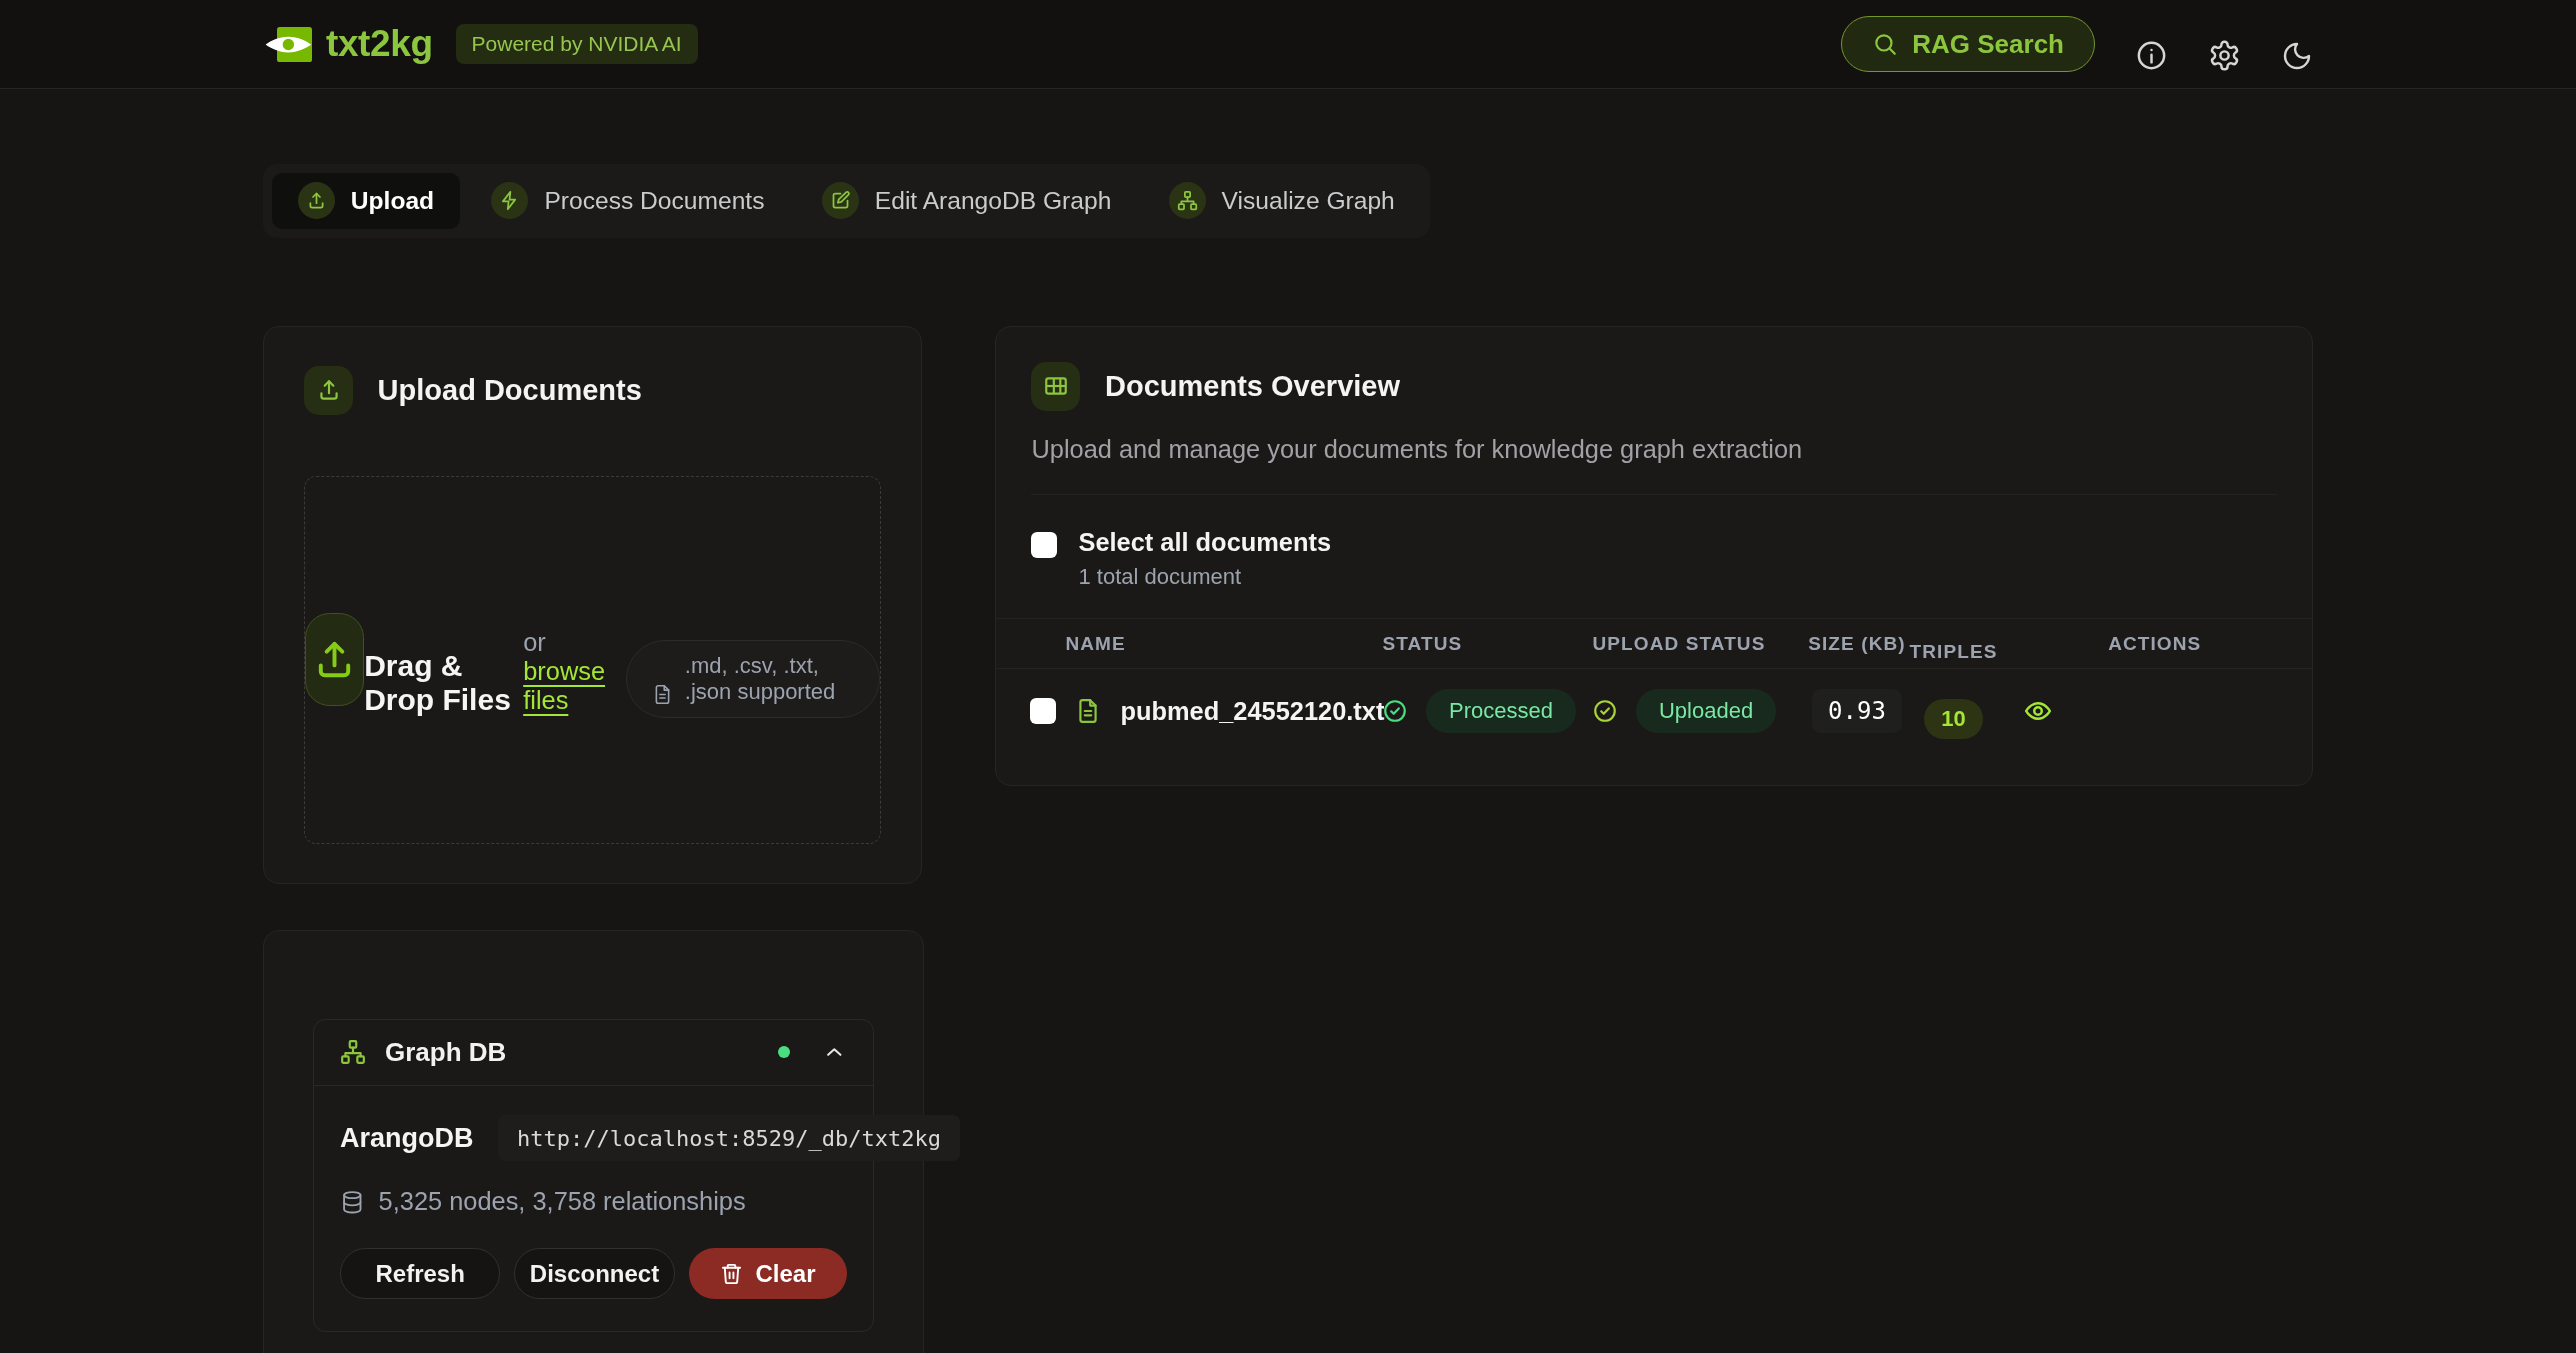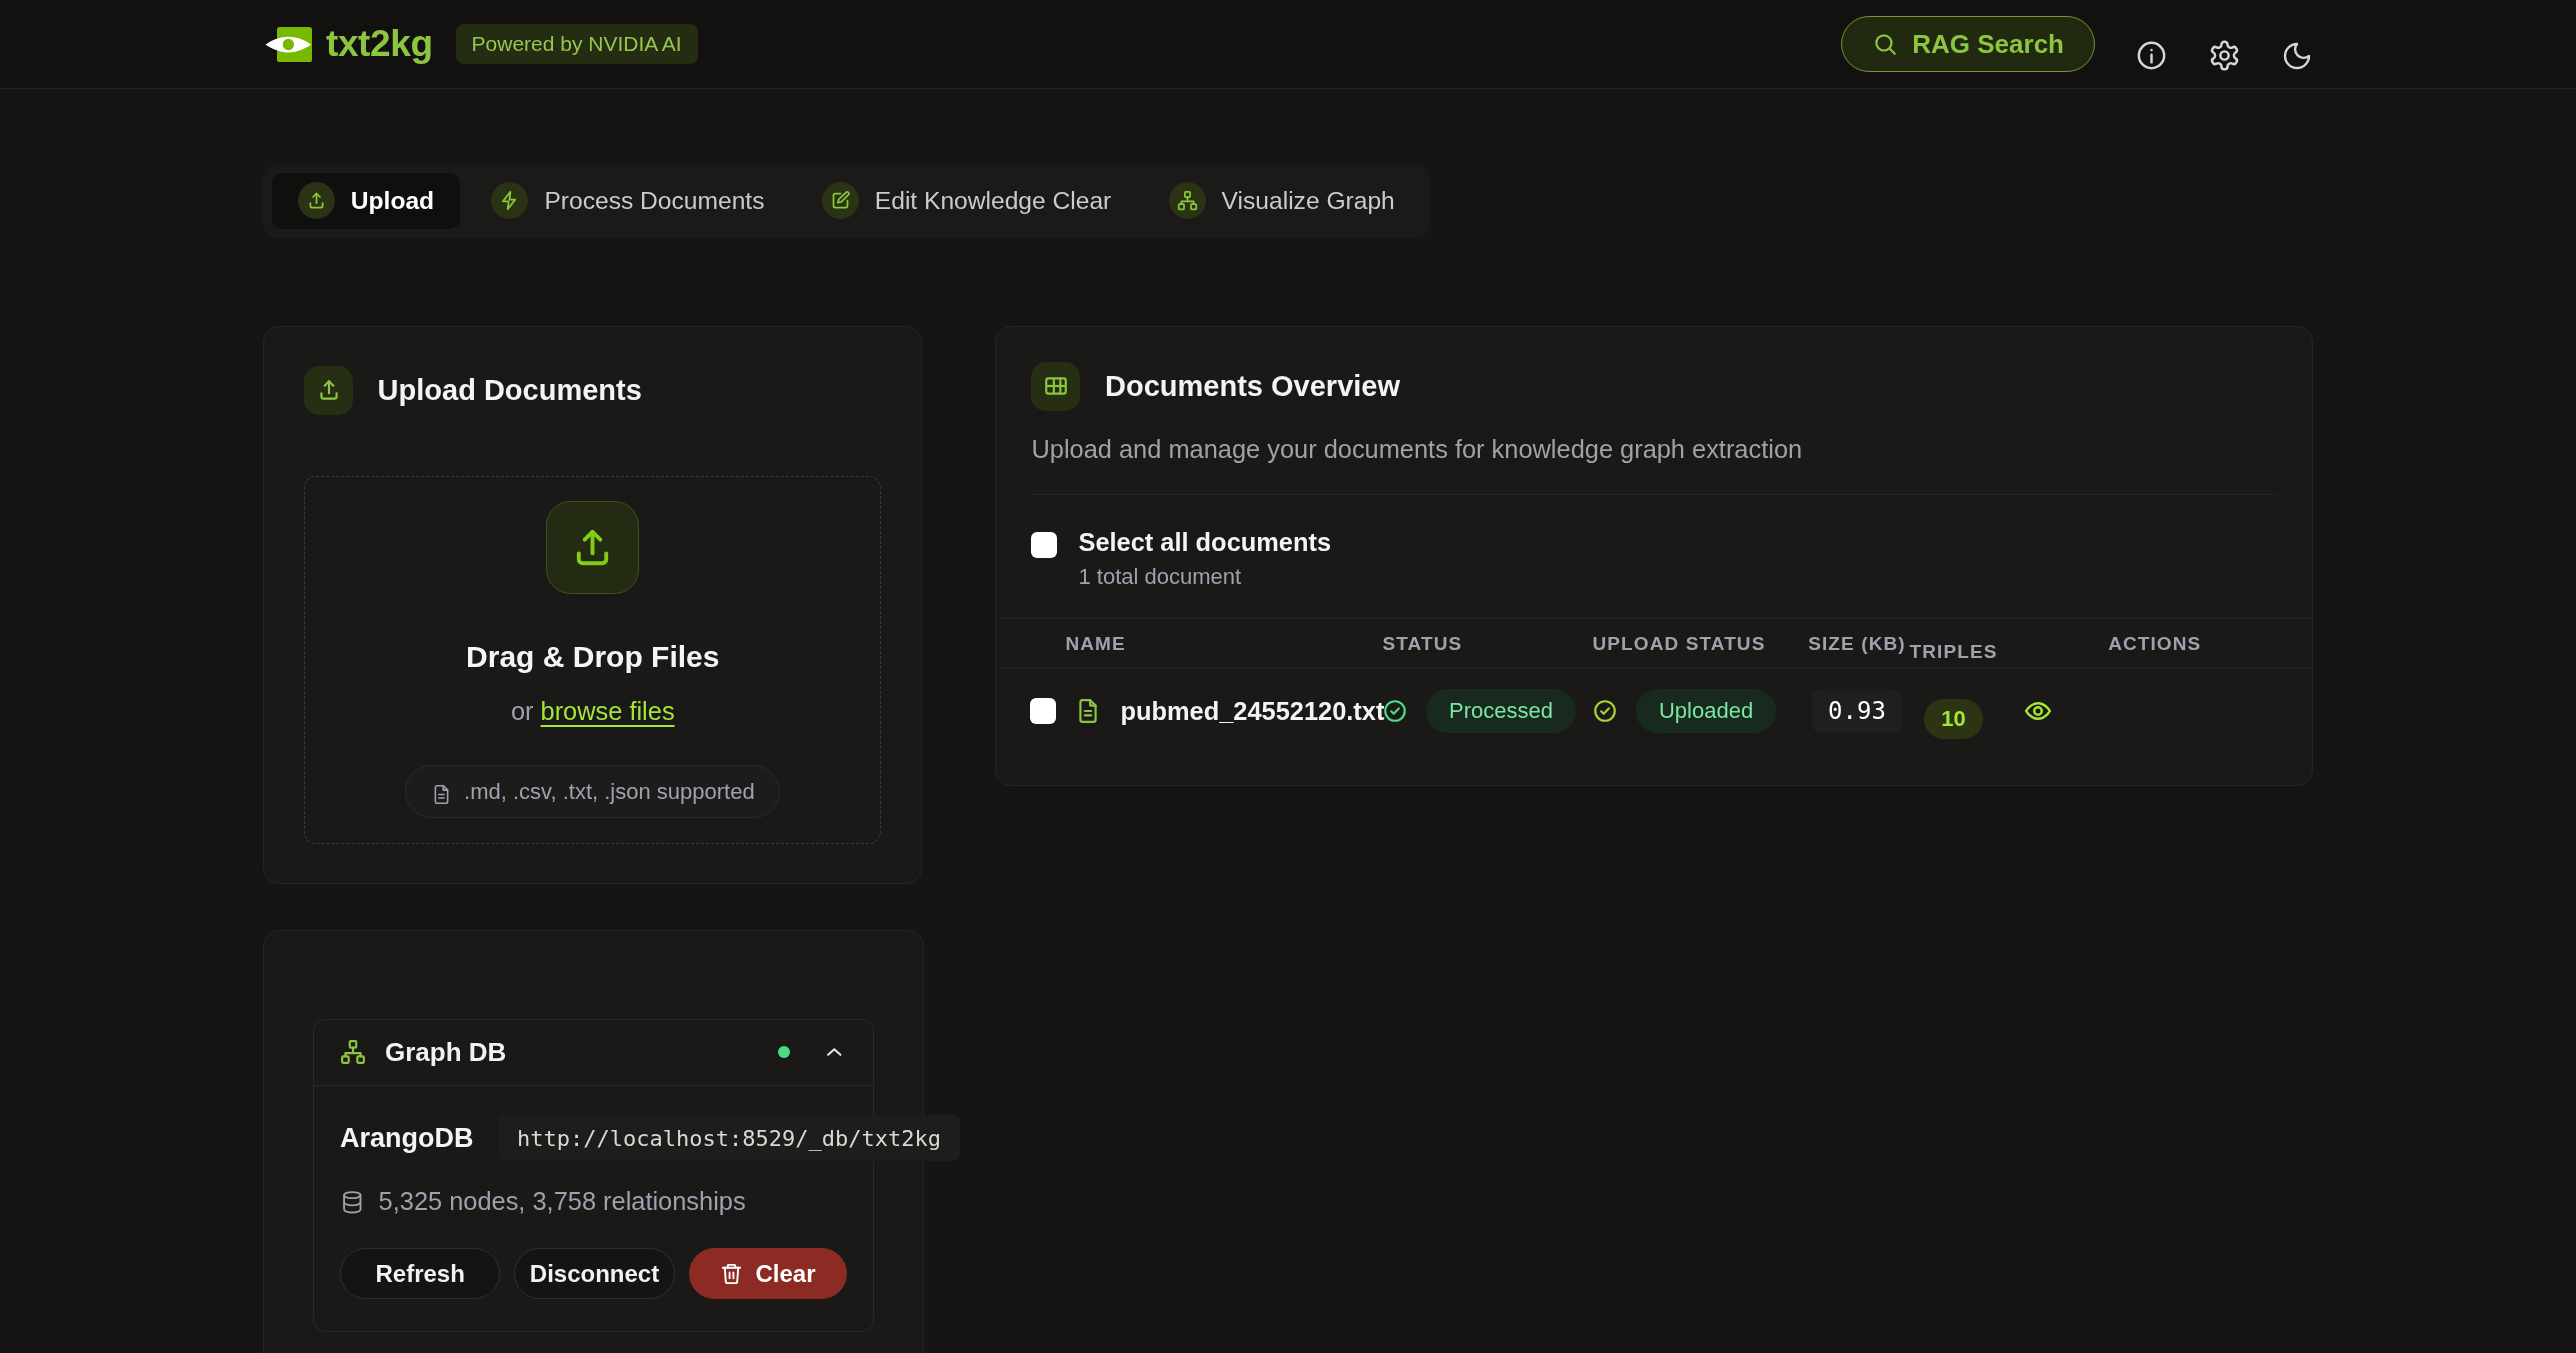--- a/index.html
+++ b/index.html
@@ -66,21 +66,21 @@
     width: 49px; height: 49px; border-radius: 15px;
     background: #262e14; display: grid; place-items: center; color: #8cc63f;
   }
   .card-title { font-size: 29px; font-weight: 700; color: #f4f4f4; }
 
   
   .upload-card { width: 661px; padding: 39px 40px; }
   .dropzone {
     margin-top: 61px; height: 368px;
     border: 1.8px dashed #3c3b37; border-radius: 12.3px;
-    display: flex; flex-direction: column; align-items: center; justify-content: center;
+    display: flex; flex-direction: row; align-items: center; justify-content: center;
     cursor: pointer;
   }
   .dz-tile {
     width: 93px; height: 93px; border-radius: 24.6px;
     background: #242b13; border: 0.9px solid #43501f;
     display: grid; place-items: center; color: #84cc16;
   }
   .dz-title { margin-top: 46px; font-size: 30px; font-weight: 700; color: #f5f5f5; }
   .dz-sub { margin-top: 23px; font-size: 25.4px; color: #9ca3af; }
   .dz-link { color: #a3e635; text-decoration: underline; text-underline-offset: 5.3px; cursor: pointer; }
@@ -229,21 +229,21 @@
       </span>
       <span>Process Documents</span>
     </button>
     <button class="tab">
       <span class="tab-ic">
         <svg width="21" height="21" viewBox="0 0 24 24" fill="none" stroke="currentColor" stroke-width="2" stroke-linecap="round" stroke-linejoin="round">
             <path d="M12 4H6a2 2 0 0 0-2 2v12a2 2 0 0 0 2 2h12a2 2 0 0 0 2-2v-6"></path>
             <path d="M18.4 2.6a2 2 0 0 1 2.8 2.8L13 13.6 9 14.6l1-4 8.4-8z"></path>
           </svg>
       </span>
-      <span>Edit Knowledge Clear</span>
+      <span>Edit ArangoDB Graph</span>
     </button>
     <button class="tab">
       <span class="tab-ic">
         <svg width="21" height="21" viewBox="0 0 24 24" fill="none" stroke="currentColor" stroke-width="2" stroke-linecap="round" stroke-linejoin="round">
             <rect x="9" y="2" width="6" height="6" rx="1"></rect>
             <rect x="2" y="16" width="6" height="6" rx="1"></rect>
             <rect x="16" y="16" width="6" height="6" rx="1"></rect>
             <path d="M5 16v-3h14v3"></path>
             <path d="M12 12V8"></path>
           </svg>

